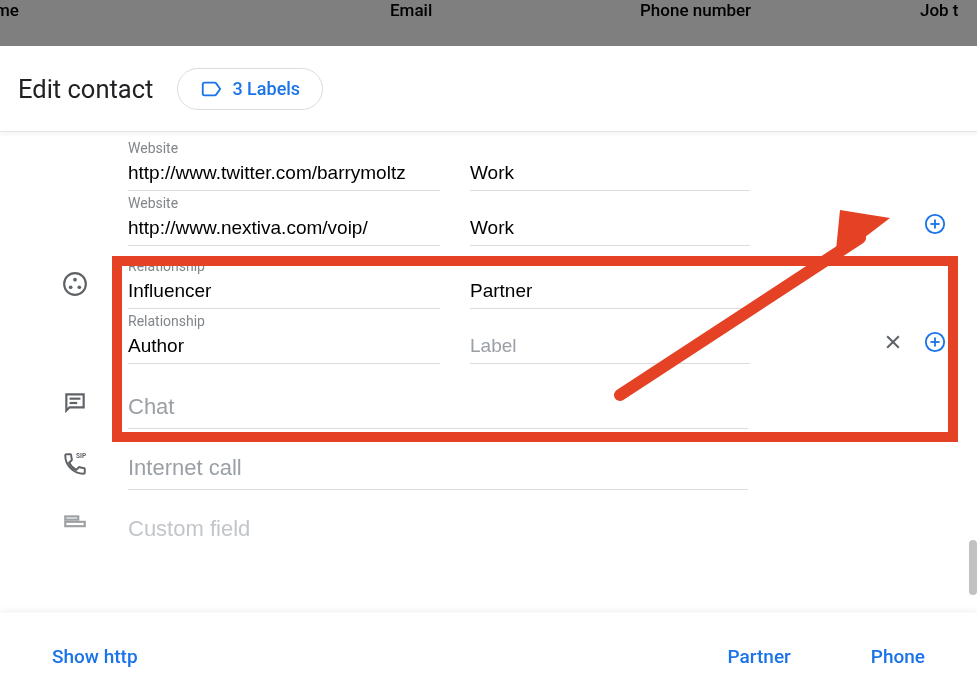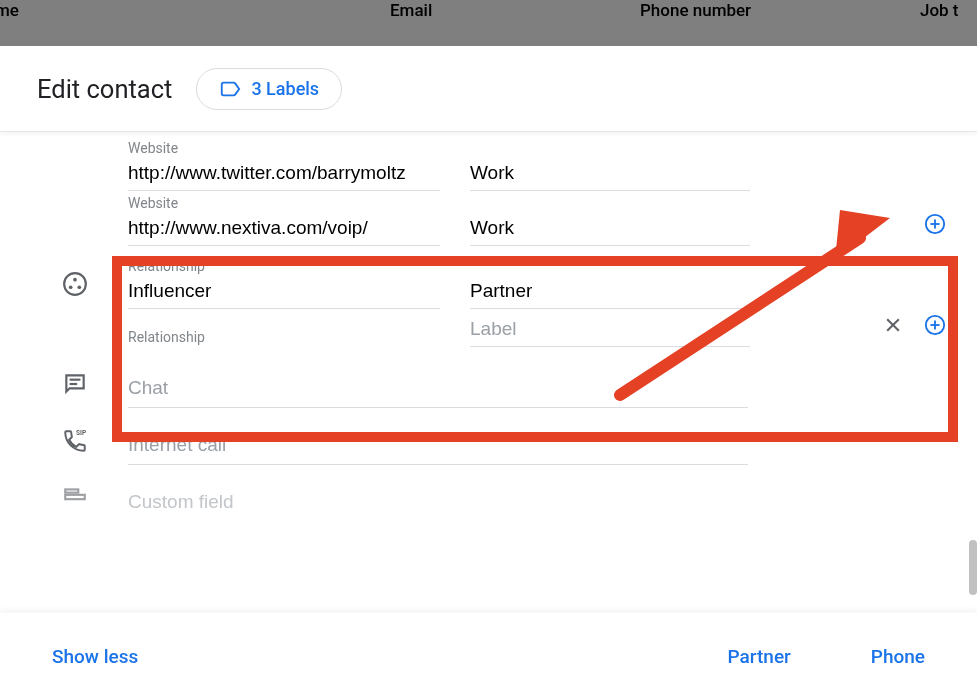--- a/index.html
+++ b/index.html
@@ -40,21 +40,20 @@
       box-shadow: 0 2px 4px rgba(0,0,0,0.05);
       position: relative;
       z-index: 10;
       background: #fff;
     }
     .modal-title {
       font-size: 25.5px;
       font-weight: 400;
       color: #202124;
       margin-right: 24px;
-      margin-left: 19px;
     }
     .labels-chip {
       display: flex;
       align-items: center;
       height: 42px;
       padding: 0 22px;
       border: 1px solid #dadce0;
       border-radius: 22px;
       color: #1a73e8;
       font-size: 18px;
@@ -138,21 +137,21 @@
     .simple-section {
       display: flex;
       align-items: center;
       margin-top: 8px;
     }
     .simple-section .row-icon { padding-bottom: 0; }
     .simple-field {
       border: none;
       border-bottom: 1px solid #dadce0;
       width: 620px;
-      font-size: 19px;
+      font-size: 22px;
       padding: 18px 0 8px 0;
       outline: none;
     }
     .simple-field::placeholder { color: #9aa0a6; }
 
     .modal-footer {
       position: absolute;
       bottom: 0;
       left: 0;
       right: 0;
@@ -281,20 +280,21 @@
     </div>
     <div class="field-group secondary">
       <input class="field-input" value="Partner" style="">
     </div>
   </div>
 
   <div class="form-row">
     <div class="row-icon empty"></div>
     <div class="field-group primary">
       <span class="field-label">Relationship</span>
+      <input class="field-input" value="Author" style="">
     </div>
     <div class="field-group secondary">
       <input class="field-input" placeholder="Label" style="">
     </div>
     <div class="row-actions">
       <div class="icon-btn close-btn">
         <svg width="20" height="20" viewBox="0 0 24 24">
             <line x1="5" y1="5" x2="19" y2="19" stroke="#5f6368" stroke-width="2.5"></line>
             <line x1="19" y1="5" x2="5" y2="19" stroke="#5f6368" stroke-width="2.5"></line>
           </svg>
@@ -336,21 +336,21 @@
           <rect x="3" y="10" width="18" height="4" fill="none" stroke="#5f6368" stroke-width="2"></rect>
           <rect x="3" y="5" width="12" height="3" fill="none" stroke="#5f6368" stroke-width="2"></rect>
         </svg>
     </div>
     <input class="simple-field" style="border-bottom: none;" placeholder="Custom field">
   </div>
 
 </div>
 
 <div class="modal-footer">
-  <div class="footer-btn">Show less</div>
+  <div class="footer-btn">Show http</div>
   <div class="footer-spacer"></div>
   <div class="footer-btn">Partner</div>
   <div class="footer-btn">Phone</div>
 </div>
 
 <div class="scrollbar"></div>
 <div class="bottom-dark"></div>
 
 <div class="annotation"></div>
 <svg class="arrow-svg" width="360" height="220">

